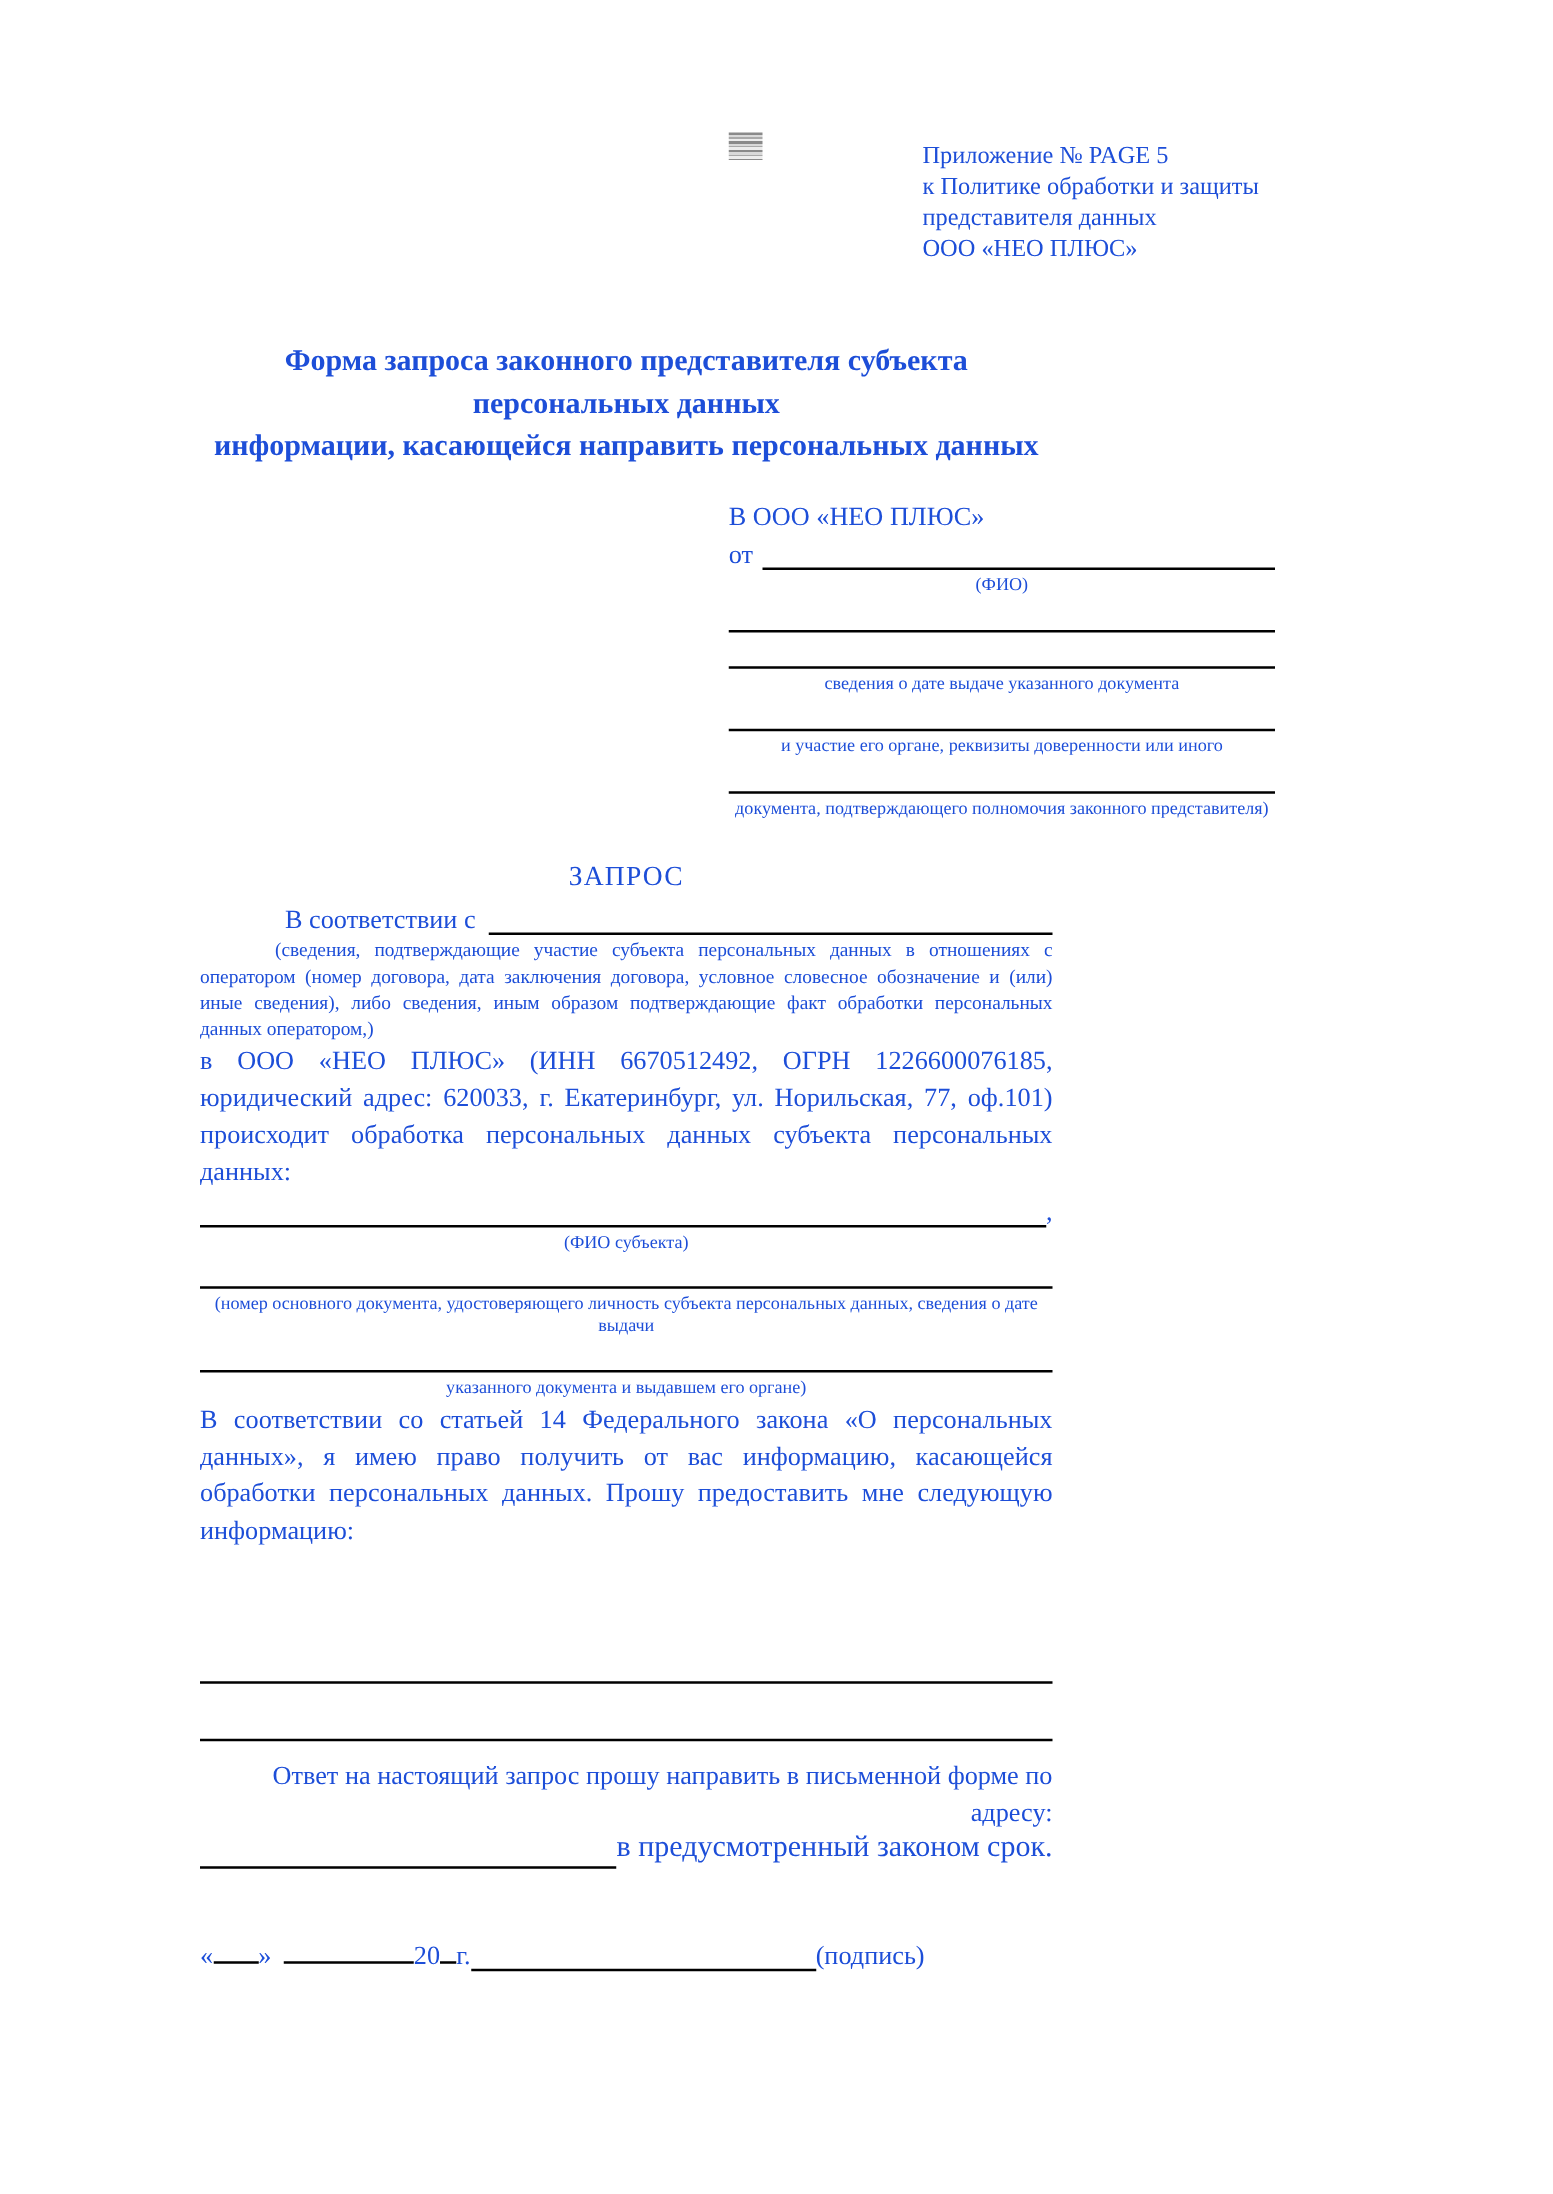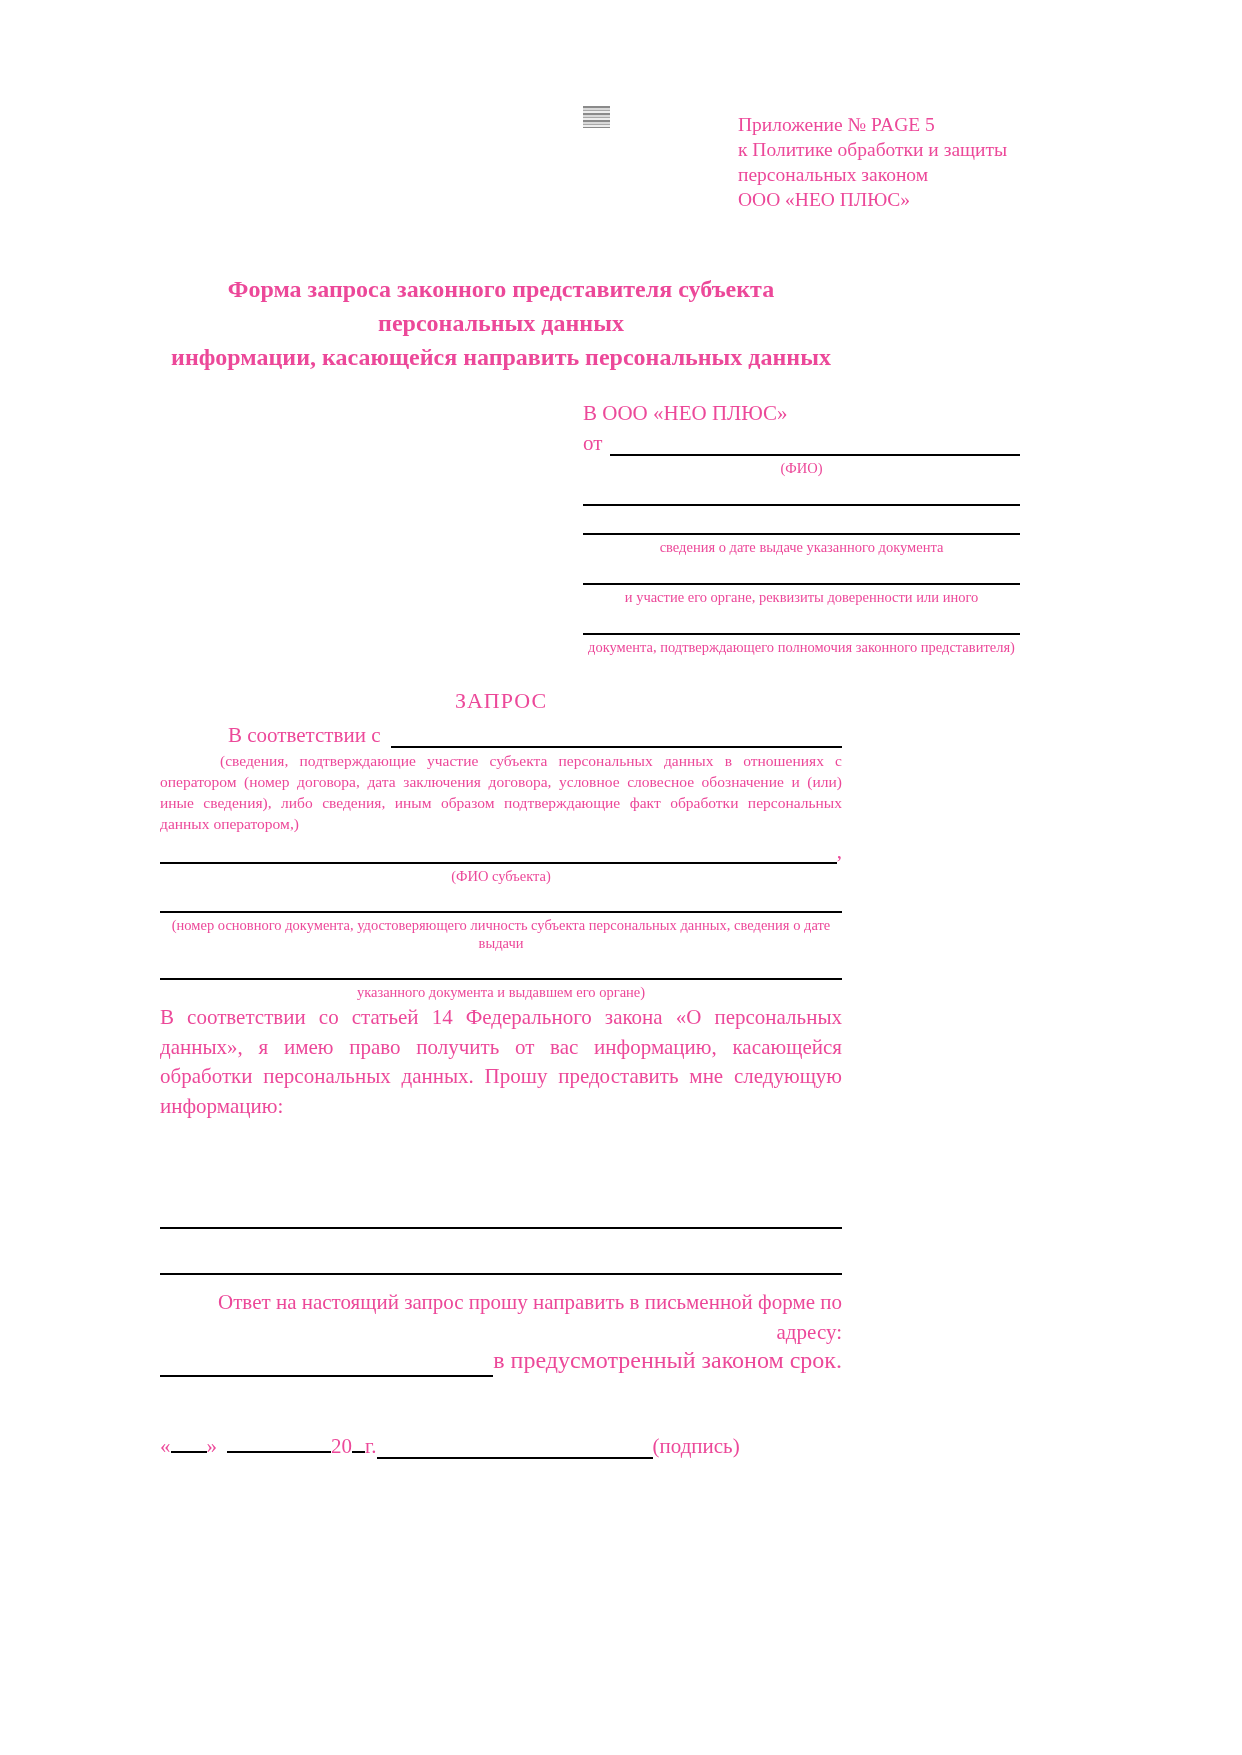--- a/index.html
+++ b/index.html
@@ -1,21 +1,21 @@
 <!DOCTYPE html>
 <html><head>
 <meta charset="utf-8">
 <style>
   html,body { margin:0; padding:0; background:#ffffff; }
   .page {
     position: relative;
     width: 1064px;
     height: 1755px;
     background: #ffffff;
-    color: #ec4899;
+    color: #1d4ed8;
     font-family: "Liberation Serif", "DejaVu Serif", serif;
     overflow: hidden;
   }
   .img-ph {
     position: absolute;
     left: 583px; top: 106px;
     width: 27px; height: 22px;
     background: repeating-linear-gradient(180deg,#8a8a8a 0 2px,#d9d9d9 2px 4px,#a9a9a9 4px 5px,#ededed 5px 7px);
   }
   .appendix {
@@ -95,21 +95,21 @@
 </head>
 <body>
 
 <div class="page">
 
   <div class="img-ph"></div>
 
   <div class="appendix">
     <div>Приложение №  PAGE 5</div>
     <div>к Политике обработки и защиты</div>
-    <div>персональных законом</div>
+    <div>представителя данных</div>
     <div>ООО «НЕО ПЛЮС»</div>
   </div>
 
   <div class="content">
 
     <h1 class="title">
       <span>Форма запроса законного представителя субъекта персональных данных</span><br>
       <span>информации, касающейся направить персональных данных</span>
     </h1>
 
@@ -144,20 +144,21 @@
 
     <div class="req-heading">ЗАПРОС</div>
 
     <div class="accord-line">
       <span class="lbl">В соответствии с</span>
       <span class="rule-fill"></span>
     </div>
 
     <div class="small-note">(сведения, подтверждающие участие субъекта персональных данных в отношениях с оператором (номер договора, дата заключения договора, условное словесное обозначение и (или) иные сведения), либо сведения, иным образом подтверждающие факт обработки персональных данных оператором,)</div>
 
+    <div class="par">в ООО «НЕО ПЛЮС» (ИНН 6670512492, ОГРН 1226600076185, юридический адрес: 620033, г. Екатеринбург, ул. Норильская, 77, оф.101)  происходит обработка персональных данных субъекта персональных данных:</div>
 
     <div class="line-comma">
       <span class="rule-fill"></span>
       <span>,</span>
     </div>
     <div class="subject-cap">(ФИО субъекта)</div>
 
     <div class="subject-field">
       <div class="rule"></div>
       <div class="subject-cap">(номер основного документа, удостоверяющего личность субъекта персональных данных, сведения о дате выдачи</div>

